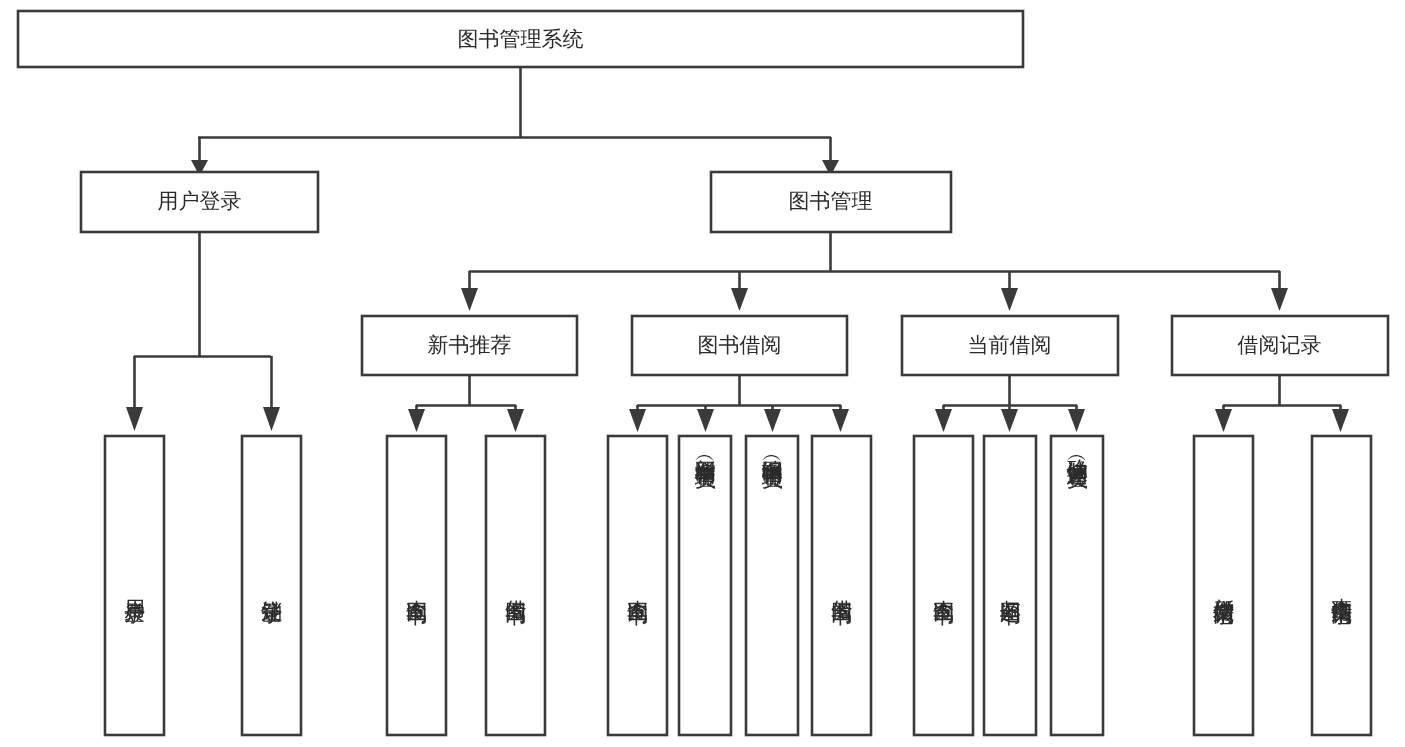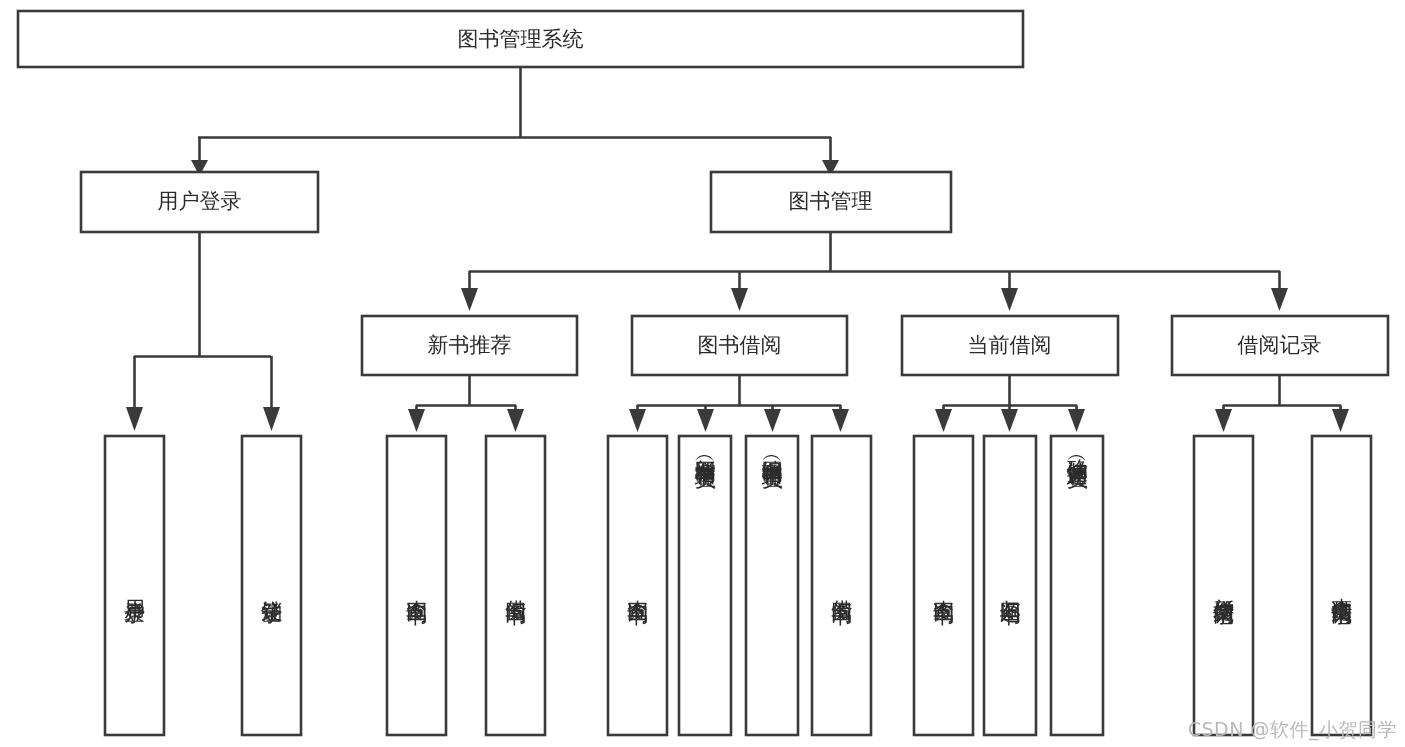--- a/index.html
+++ b/index.html
@@ -228,15 +228,14 @@
   </div>
 
   <div class="node-label-v-wrap" style="left:1194px; top:436px; width:59px; height:299px;">
     <span class="node-label-v">新增借阅记录</span>
   </div>
 
   <div class="node-label-v-wrap" style="left:1312px; top:436px; width:59px; height:299px;">
     <span class="node-label-v">查询借阅记录</span>
   </div>
 
-  <div class="watermark">CSDN @软件_小贺同学</div>
 
 </div>
 
 </body></html>

